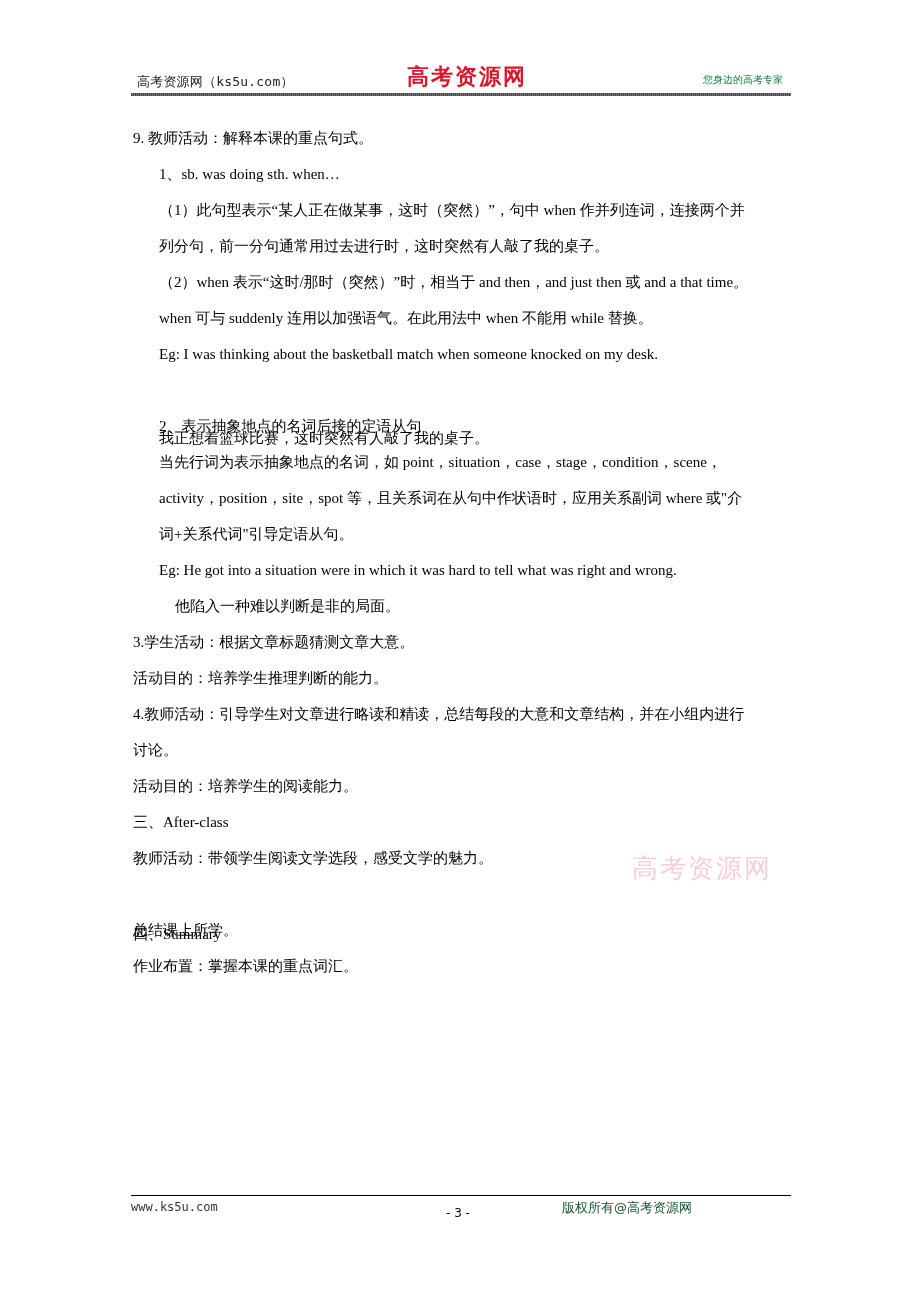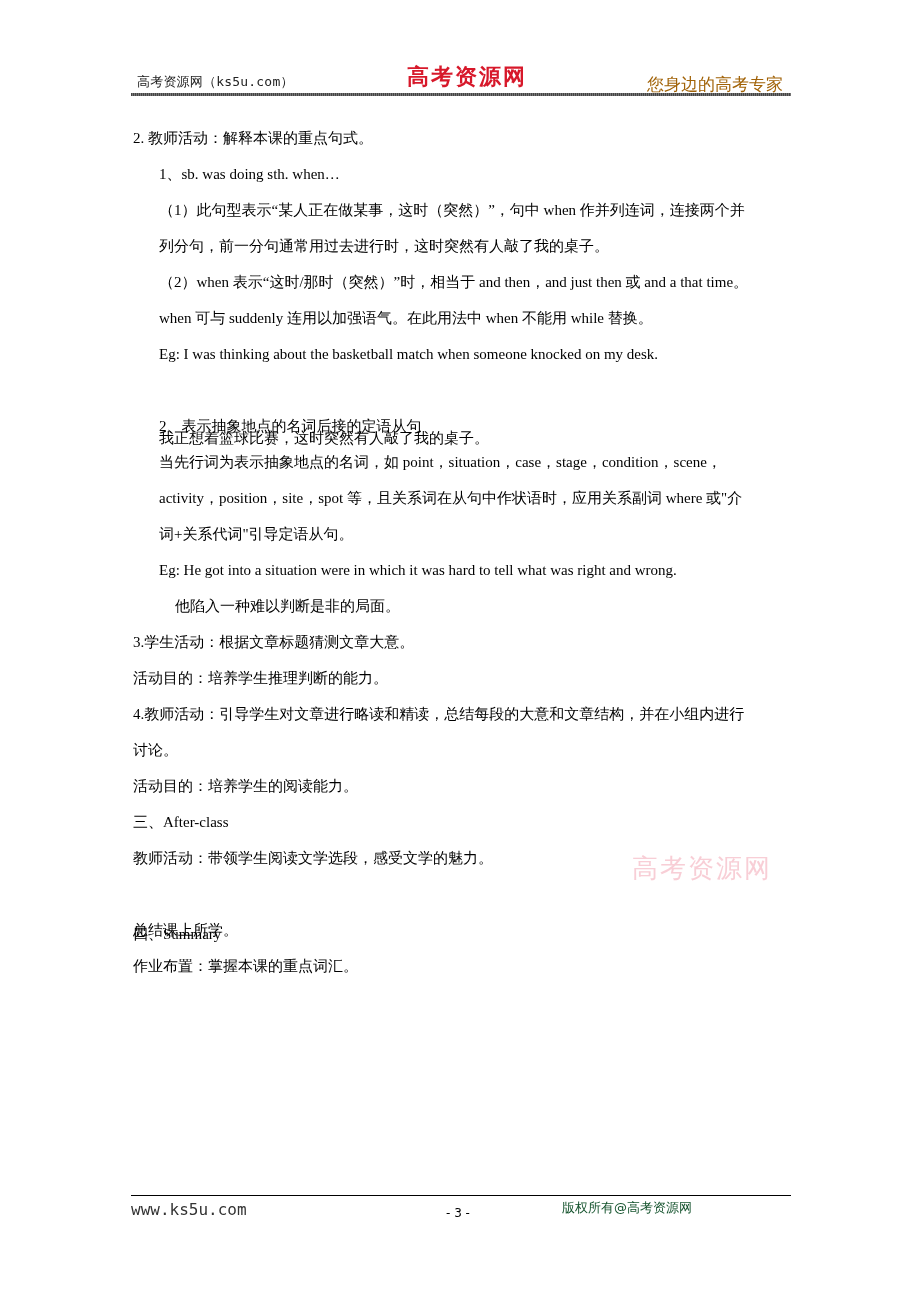--- a/index.html
+++ b/index.html
@@ -6,57 +6,57 @@
     body { width: 920px; height: 1302px; position: relative; overflow: hidden;
            font-family: "Liberation Serif", "DejaVu Serif", serif; color: #000; }
     .page { position: absolute; left: 0; top: 8px; width: 828px; height: 1302px; }
 
     
     .header { position: absolute; left: 131px; top: 54px; width: 660px; height: 32px; }
     .hdr-left { position: absolute; left: 6px; top: 11px; font-size: 13px;
                 font-family: "DejaVu Sans Mono", "Liberation Mono", monospace; color: #222; letter-spacing: 0.2px; }
     .hdr-logo { position: absolute; left: 276px; top: 0px; font-size: 22px; color: #d7182a;
                 font-family: "DejaVu Serif", "Liberation Serif", serif; font-weight: bold; letter-spacing: 2px; }
-    .hdr-right { position: absolute; right: 8px; top: 11px; font-size: 17px; color: #a16207;
+    .hdr-right { position: absolute; right: 8px; top: 11px; font-size: 10px; color: #15803d;
                  font-family: "DejaVu Sans", "Liberation Sans", sans-serif; }
     .hdr-rule { position: absolute; left: 131px; top: 85px; width: 660px; height: 3px;
                 background: repeating-linear-gradient(90deg, #444 0 1px, #777 1px 2px); }
 
     
     .line { position: absolute; white-space: nowrap; font-size: 15px; line-height: 20px; }
     .l0 { left: 133px; }
     .l1 { left: 159px; }
 
     
     .watermark { position: absolute; left: 632px; top: 843px; font-size: 26px; color: #f7c6cf;
                  font-family: "DejaVu Serif", serif; letter-spacing: 2px; opacity: 0.85; }
 
     
     .ftr-rule { position: absolute; left: 131px; top: 1187px; width: 660px; height: 1px; background: #000; }
-    .ftr-left { position: absolute; left: 131px; top: 1192px; font-size: 16px; color: #333;
+    .ftr-left { position: absolute; left: 131px; top: 1192px; font-size: 12px; color: #333;
                 font-family: "DejaVu Sans Mono", "Liberation Mono", monospace; }
     .ftr-page { position: absolute; left: 446px; top: 1198px; font-size: 12px; color: #000;
                 font-family: "DejaVu Sans", sans-serif; }
     .ftr-right { position: absolute; right: 136px; top: 1191px; font-size: 13px; color: #14532d;
                  font-family: "DejaVu Sans", "Liberation Sans", sans-serif; }
   </style>
 </head>
 <body>
 
 <div class="page">
 
   <div class="header">
     <span class="hdr-left">高考资源网（ks5u.com）</span>
     <span class="hdr-logo">高考资源网</span>
     <span class="hdr-right">您身边的高考专家</span>
   </div>
   <div class="hdr-rule"></div>
 
   <div>
-    <div class="line l0" style="top:120px;">2.    教师活动：解释本课的重点句式。</div>
+    <div class="line l0" style="top:120px;">9.    教师活动：解释本课的重点句式。</div>
     <div class="line l1" style="top:156px;">1、sb. was doing sth. when…</div>
     <div class="line l1" style="top:192px;">（1）此句型表示“某人正在做某事，这时（突然）”，句中 when 作并列连词，连接两个并</div>
     <div class="line l1" style="top:228px;">列分句，前一分句通常用过去进行时，这时突然有人敲了我的桌子。</div>
     <div class="line l1" style="top:264px;">（2）when 表示“这时/那时（突然）”时，相当于 and then，and just then 或 and a that time。</div>
     <div class="line l1" style="top:300px;">when  可与 suddenly 连用以加强语气。在此用法中 when 不能用 while 替换。</div>
     <div class="line l1" style="top:336px;">Eg: I was thinking about the basketball match when someone knocked on my desk.</div>
     <div class="line l1" style="top:372px;margin-top:48px;">我正想着篮球比赛，这时突然有人敲了我的桌子。</div>
     <div class="line l1" style="top:408px;">2、表示抽象地点的名词后接的定语从句</div>
     <div class="line l1" style="top:444px;">当先行词为表示抽象地点的名词，如 point，situation，case，stage，condition，scene，</div>
     <div class="line l1" style="top:480px;">activity，position，site，spot 等，且关系词在从句中作状语时，应用关系副词 where 或"介</div>

